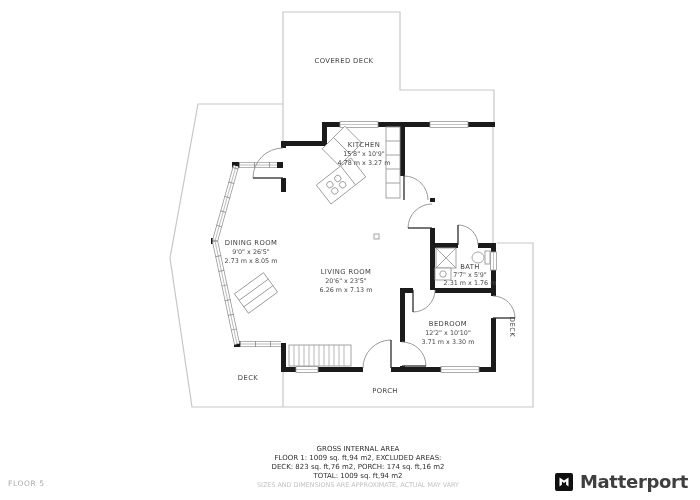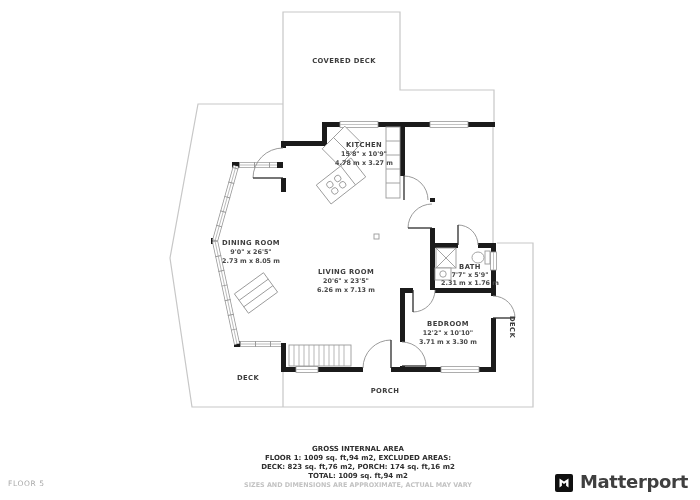--- a/index.html
+++ b/index.html
@@ -1,27 +1,27 @@
 <!DOCTYPE html>
 <html><head>
 <meta charset="utf-8">
 <style>
   html,body{margin:0;padding:0;}
   body{width:700px;height:500px;background:#ffffff;position:relative;overflow:hidden;
        font-family:"DejaVu Sans","Liberation Sans",sans-serif;}
-  #plan-wrap{position:absolute;inset:0;font-weight:bold;}
+  #plan-wrap{position:absolute;inset:0;}
   svg text{fill:#3d3d3d;}
   .room-name{font-size:6.8px;letter-spacing:.4px;}
   .room-dim{font-size:6.4px;fill:#4a4a4a;}
   .area-text{font-size:7px;fill:#2e2e2e;}
   .area-title{font-size:7px;fill:#2e2e2e;}
   .disclaimer{font-size:6.4px;fill:#c2c2c2;}
   #floor-badge{position:absolute;left:8px;bottom:12px;font-size:7.5px;color:#a9a9a9;
        letter-spacing:.6px;}
-  #brand{position:absolute;right:12px;bottom:8px;display:flex;align-items:flex-end;gap:7px;}
+  #brand{position:absolute;right:12px;bottom:8px;display:flex;align-items:center;gap:7px;}
   #brand .logo-box{width:18px;height:18px;background:#101010;border-radius:2px;
        display:flex;align-items:center;justify-content:center;}
   #brand .word{font-size:18px;font-weight:600;color:#3f3f3f;letter-spacing:-.3px;}
 </style>
 </head>
 <body>
 
 <div id="plan-wrap">
 <svg width="700" height="500" viewBox="0 0 700 500">
 

